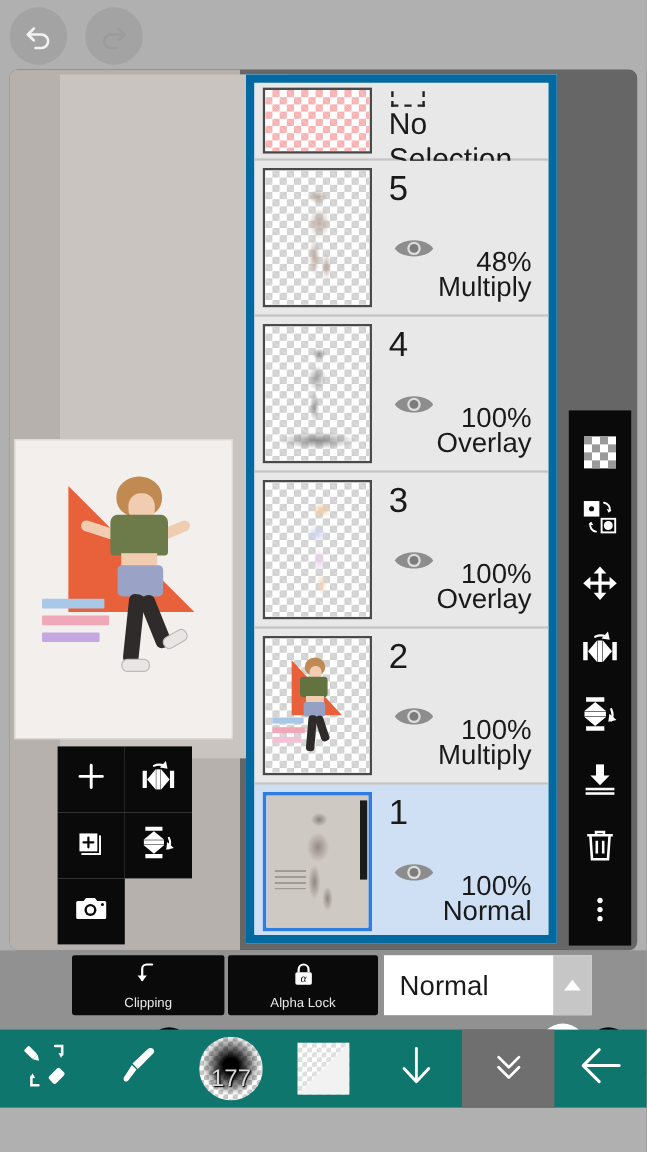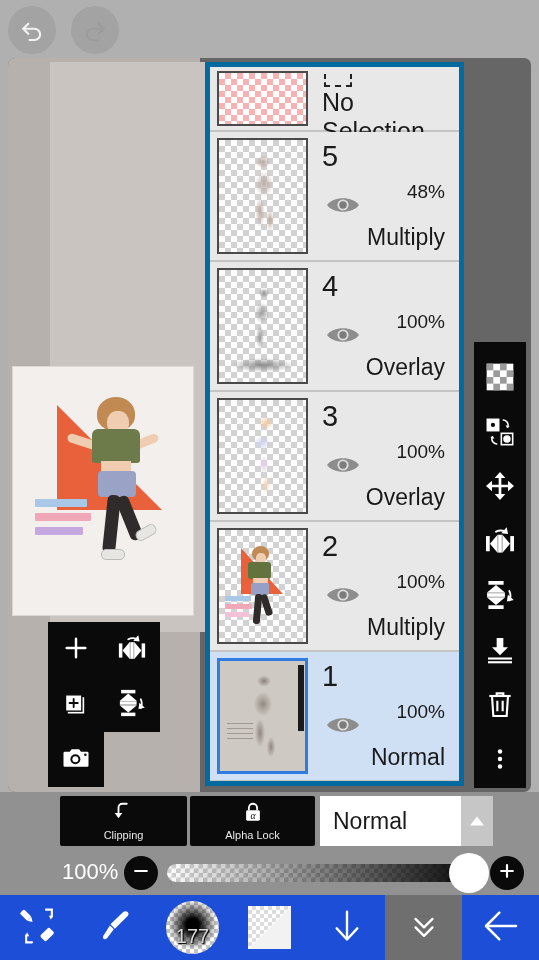--- a/index.html
+++ b/index.html
@@ -84,21 +84,21 @@
     position:absolute; left:474px; top:342px; width:52px; height:446px;
     background:#0a0a0a;
     display:flex; flex-direction:column; align-items:center;
   }
   .rt-cell { width:52px; height:55px; display:flex; align-items:center; justify-content:center; }
   #rt-spacer-top { height:10px; }
 
   
   #layers-panel {
     position:absolute; left:205px; top:62px; width:259px; height:724px;
-    background:#ffffff; border:5px solid #0369a1;
+    background:#ffffff; border:7px solid #0369a1;
     overflow:hidden;
   }
   .layer-row {
     position:relative; height:130px; background:#e8e8e8;
     border-bottom:2px solid #c4c4c4; display:flex; align-items:center;
   }
   .layer-row.sel { background:#cfe0f5; }
   .layer-row.nosel { height:65px; }
   .thumb {
     position:relative; width:91px; height:116px; margin-left:7px;
@@ -118,21 +118,21 @@
     background-image:
       linear-gradient(45deg,#f7b3b3 25%,transparent 25%,transparent 75%,#f7b3b3 75%),
       linear-gradient(45deg,#f7b3b3 25%,transparent 25%,transparent 75%,#f7b3b3 75%);
   }
   .layer-info { flex:1; height:116px; position:relative; padding-left:14px; }
   .layer-num {
     position:absolute; left:14px; top:4px; font-size:29px; color:#1a1a1a; line-height:1;
   }
   .eye { position:absolute; left:16px; top:54px; }
   .layer-opacity {
-    position:absolute; right:14px; top:43px; font-size:19px; color:#1a1a1a;
+    position:absolute; right:14px; top:65px; font-size:23px; color:#1a1a1a;
   }
   .layer-blend {
     position:absolute; right:14px; top:86px; font-size:23px; color:#1a1a1a;
   }
   .nosel-icon { position:absolute; left:16px; top:3px; width:28px; height:13px;
     border:2px dashed #222; border-top:none; }
   .nosel-label { position:absolute; left:14px; top:17px; font-size:25px; color:#1a1a1a; }
   .sketch-fig {
     position:absolute; left:50%; top:50%; transform:translate(-50%,-50%);
     width:52px; height:92px;
@@ -184,21 +184,21 @@
     background-size:100% 100%, 9px 9px, 9px 9px;
     background-position:0 0, 0 0, 4.5px 4.5px;
     background-color:#ffffff;
   }
   #op-thumb {
     position:absolute; left:449px; top:3px; width:40px; height:40px; border-radius:50%;
     background:#ffffff;
   }
 
   
-  #bottom-nav { position:absolute; left:0; top:895px; width:539px; height:65px; background:#1d4ed8; }
+  #bottom-nav { position:absolute; left:0; top:858px; width:539px; height:65px; background:#0f766e; }
   .nav-cell {
     position:absolute; top:0; height:65px; width:77px;
     display:flex; align-items:center; justify-content:center;
   }
   .nav-cell.active { background:#6f6f6f; }
   #nav-0 { left:0; }
   #nav-1 { left:77px; }
   #nav-2 { left:154px; }
   #nav-3 { left:231px; }
   #nav-4 { left:308px; }

